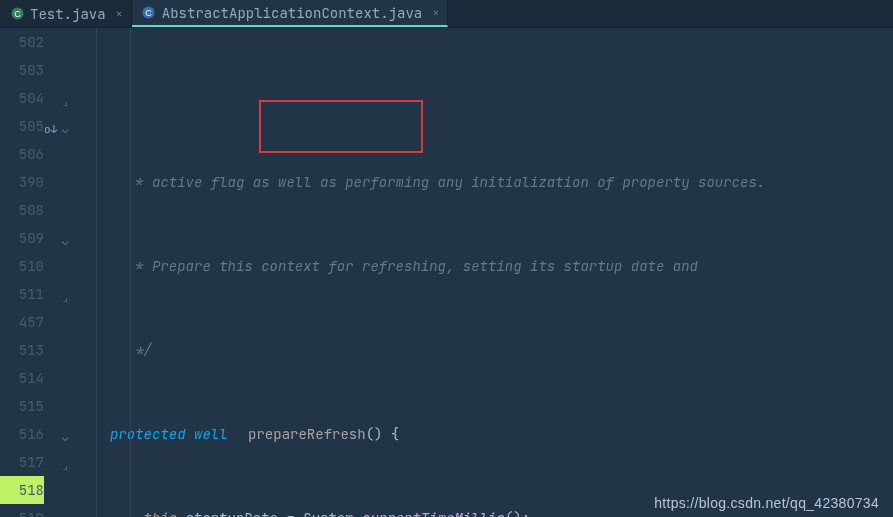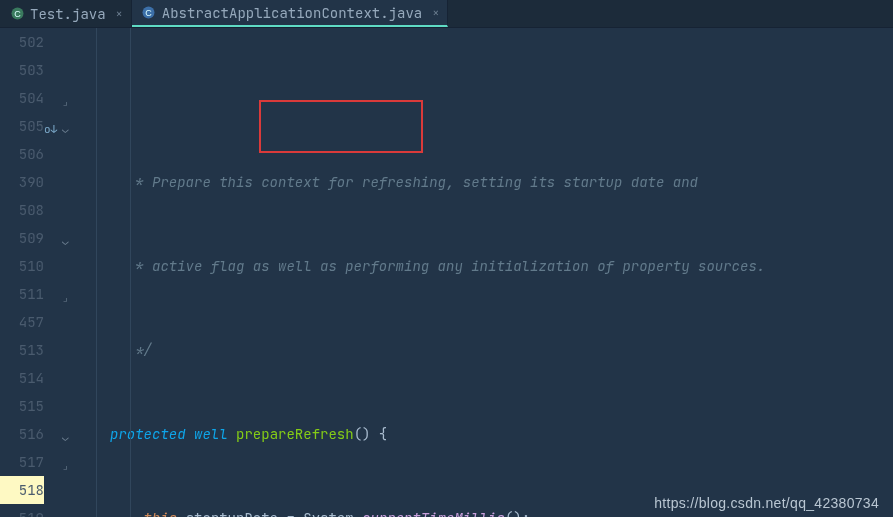--- a/index.html
+++ b/index.html
@@ -53,25 +53,25 @@
     position: relative;
     background:#223448;
   }
   .marker { position:absolute; left:6px; color:#6b7d8f; font-size:11px;}
   .code {
     flex: 1;
     white-space: pre;
     position: relative;
   }
   .line { height: 28px; padding-left: 14px;}
-  .line.hl { background: #fef9c3; }
+  .line.hl { background: #bef264; }
   .c-comment { color: #627a8b; font-style: italic; }
   .c-keyword { color: #0ea5e9; font-style: italic; }
   .c-this { color: #d08b5c; font-style: italic;}
-  .c-method { color: #84cc16; }
+  .c-method { color: #a3a3a3; margin-left: 12px; }
   .c-static { color: #c9a0dc; font-style:italic;}
   .c-paren { color: #a9bccf; }
   .c-punct { color:#a9bccf;}
   .c-hl1 { color: #a9bccf; }
   .vline { position:absolute; top:0; bottom:0; width:1px; background:#31465c;}
   .vline.l1 { left: 0px;}
   .vline.l2 { left: 34px;}
   .redbox {
     position: absolute;
     border: 2px solid #da3a3a;
@@ -142,22 +142,22 @@
     <span class="marker" style="top:199px;">⌄</span>
     <span class="marker" style="top:255px;">⌟</span>
     <span class="marker" style="top:395px;">⌄</span>
     <span class="marker" style="top:423px;">⌟</span>
     <span class="marker" style="top:478px;">⌟</span>
   </div>
   <div class="code">
     <div class="vline l1"></div>
     <div class="vline l2"></div>
 
+    <div class="line"><span class="c-comment">   <span>* active flag as well as performing any initialization of property sources.</span></span></div>
     <div class="line"><span class="c-comment">   <span>* Prepare this context for refreshing, setting its startup date and</span></span></div>
-    <div class="line"><span class="c-comment">   <span>* active flag as well as performing any initialization of property sources.</span></span></div>
     <div class="line"><span class="c-comment">   <span>*/</span></span></div>
     <div class="line"><span class="c-keyword">protected</span> <span class="c-keyword">well</span> <span class="c-method">prepareRefresh</span><span class="c-paren">()</span> <span class="c-paren">{</span></div>
     <div class="line">    <span class="c-this">this</span><span class="c-punct">.</span><span class="c-hl1">startupDate</span> <span class="c-punct">=</span> <span class="c-hl1">System</span><span class="c-punct">.</span><span class="c-static">currentTimeMillis</span><span class="c-paren">();</span></div>
     
     
     
     
     
     
     

